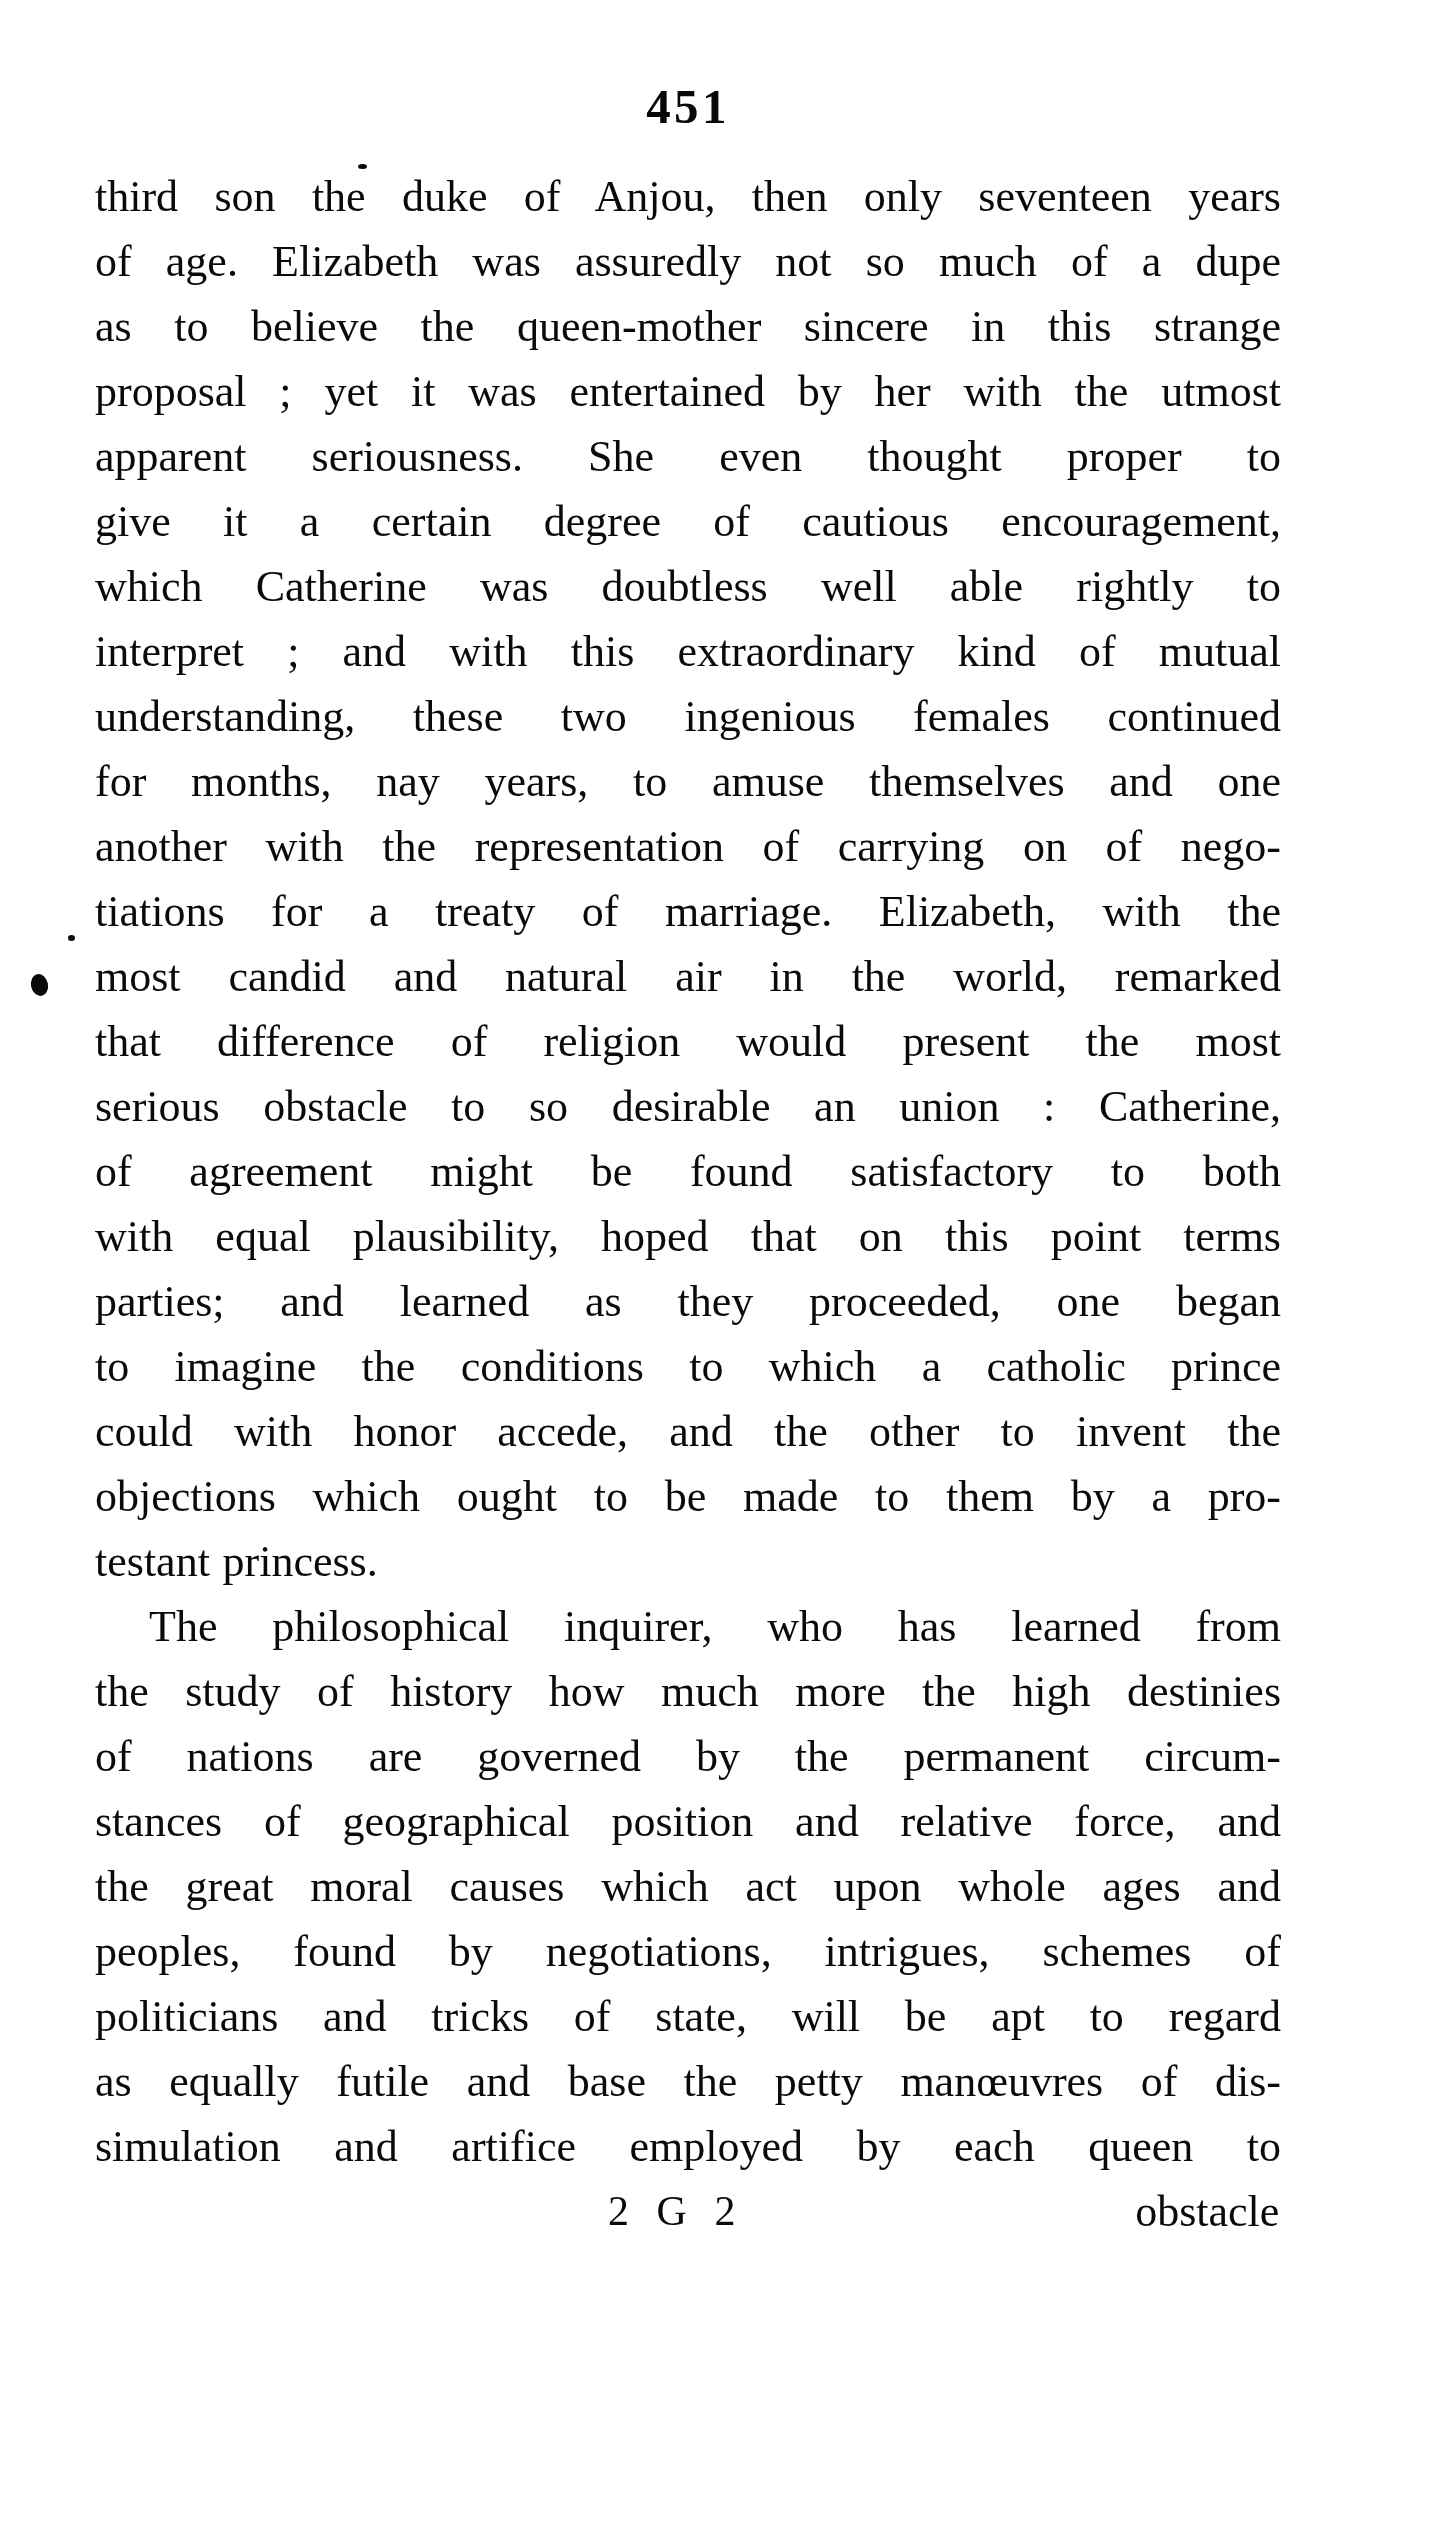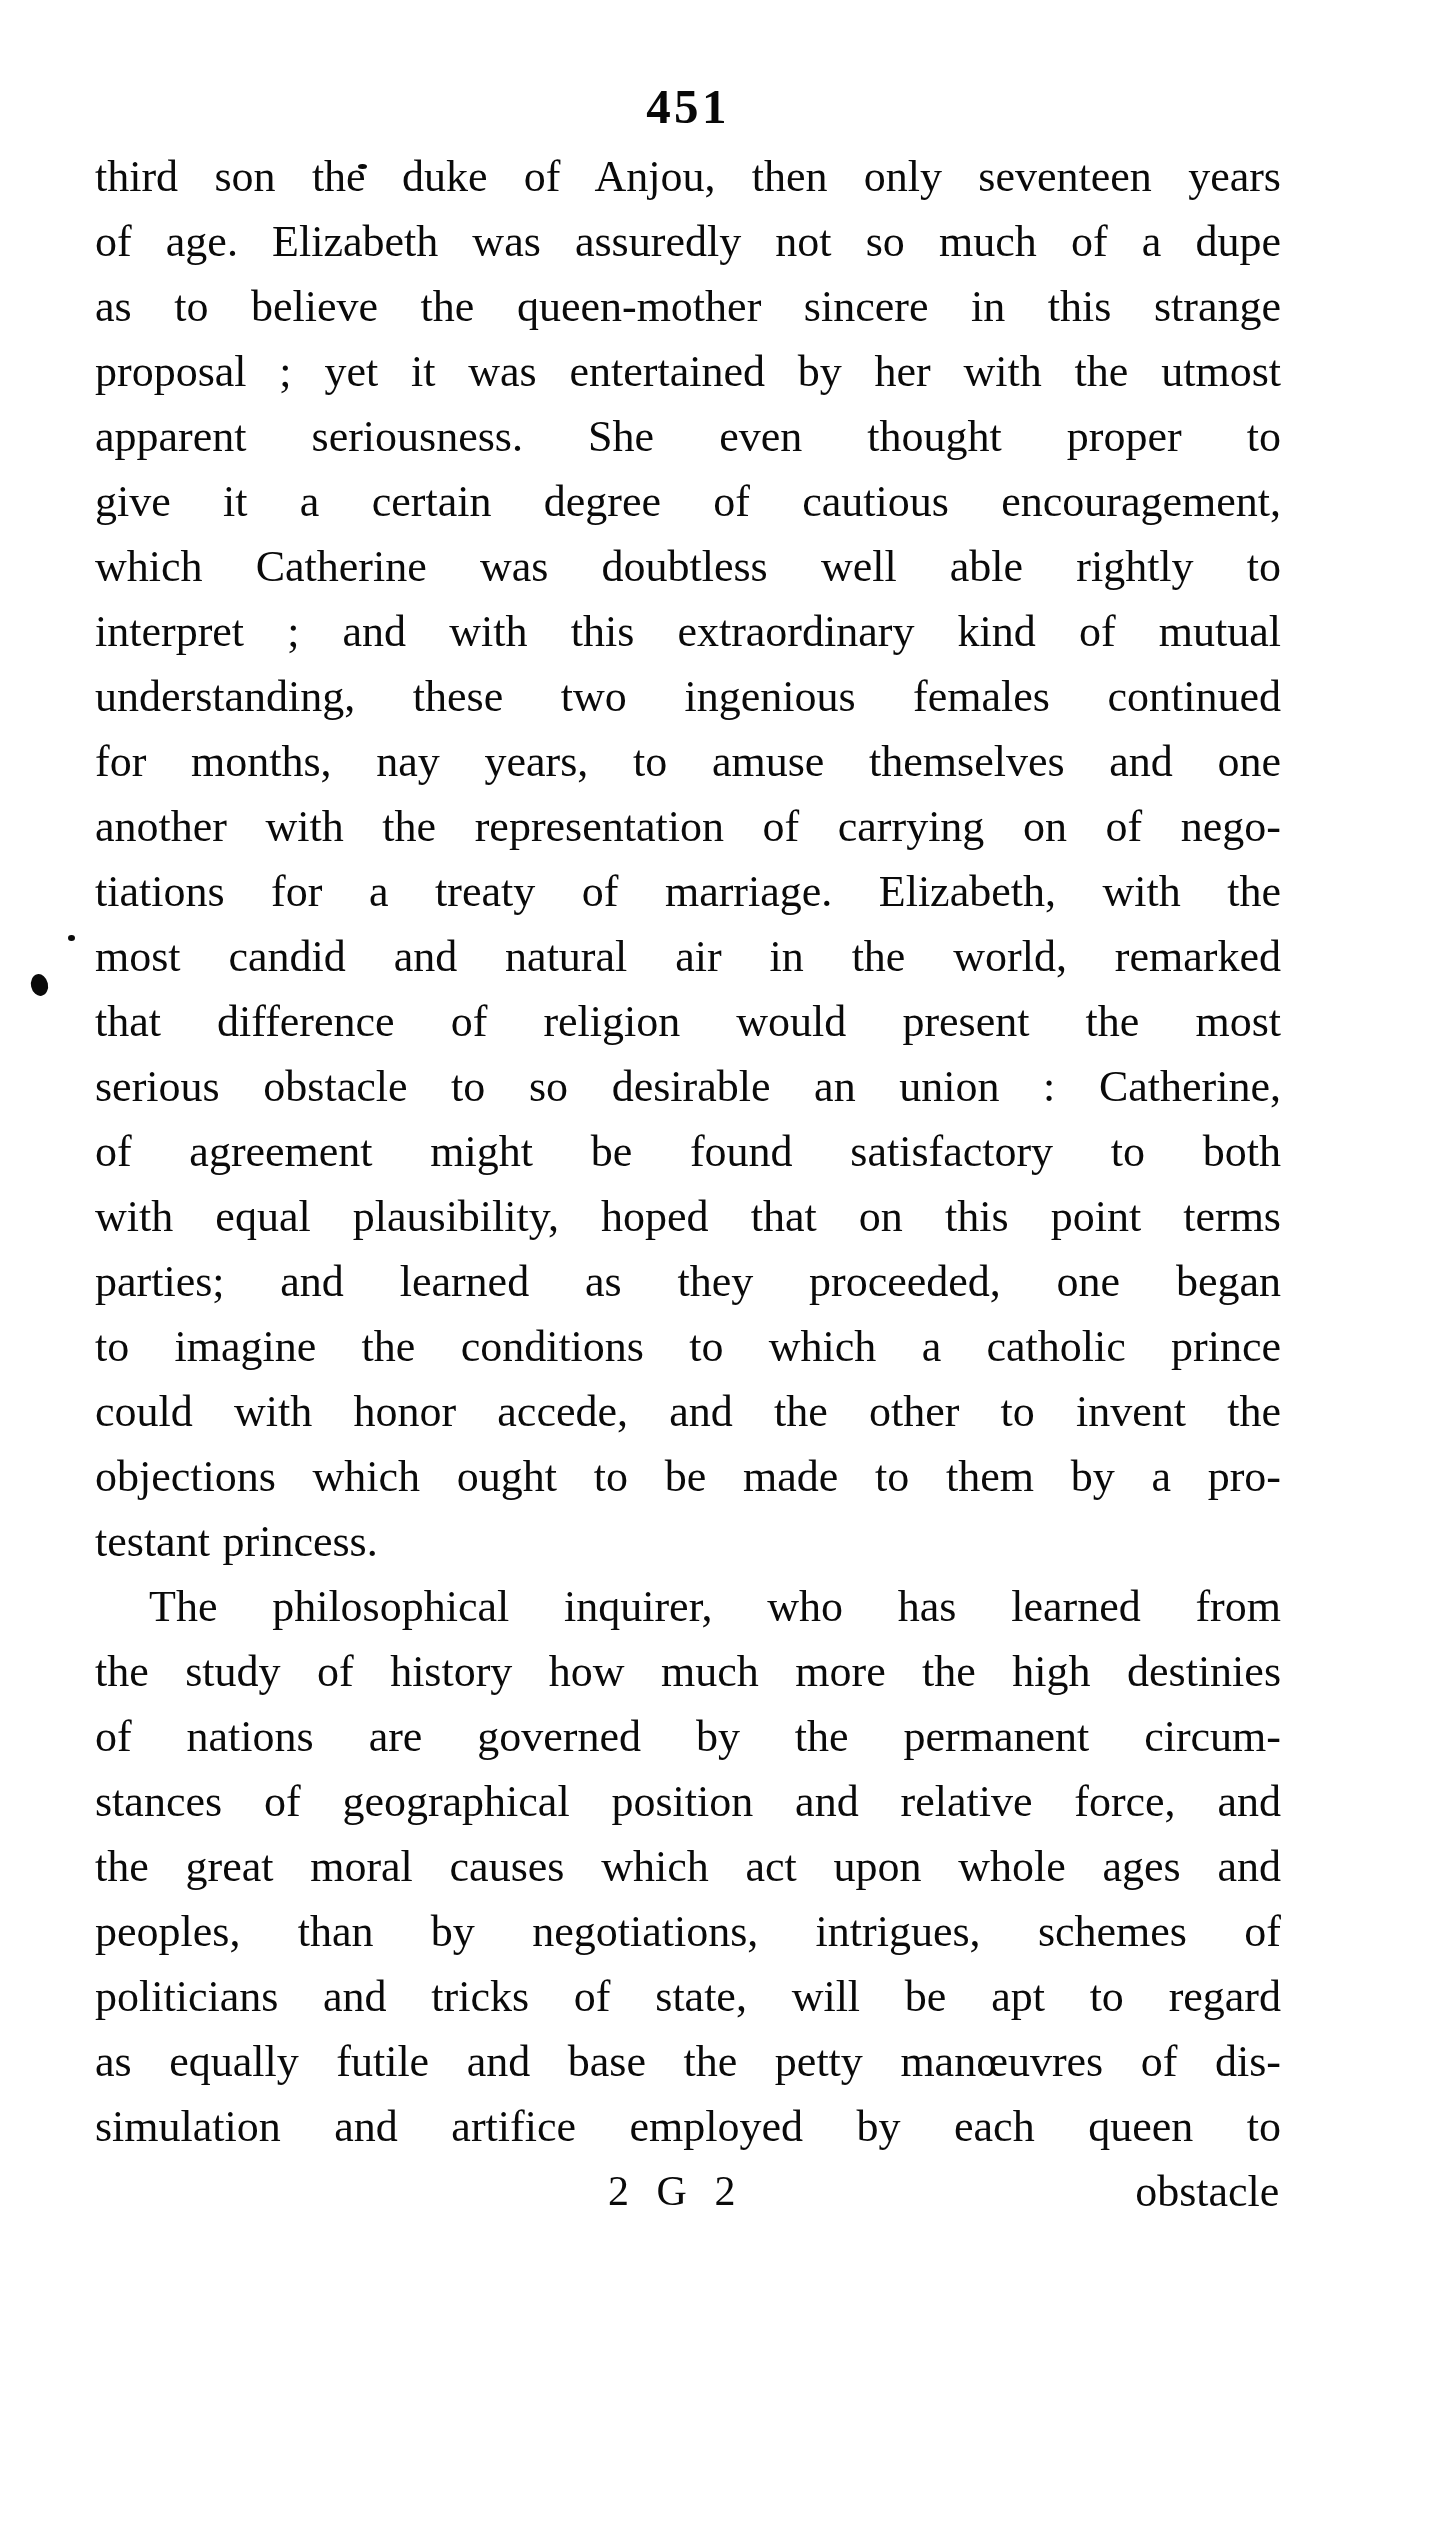--- a/index.html
+++ b/index.html
@@ -23,21 +23,21 @@
     width: 1186px;
     text-align: center;
     font-size: 49px;
     font-weight: bold;
     letter-spacing: 3.4px;
     color: #080808;
   }
   .text-block {
     position: absolute;
     left: 95px;
-    top: 144px;
+    top: 164px;
     width: 1186px;
     font-size: 44px;
     line-height: 65px;
     color: #0a0a0a;
   }
   .text-line {
     height: 65px;
     overflow: hidden;
     white-space: normal;
     word-spacing: 1.7px;
@@ -112,21 +112,21 @@
         <div class="text-line justified">parties; and learned as they proceeded, one began</div>
         <div class="text-line justified">to imagine the conditions to which a catholic prince</div>
         <div class="text-line justified">could with honor accede, and the other to invent the</div>
         <div class="text-line justified">objections which ought to be made to them by a pro-</div>
         <div class="text-line plain">testant princess.</div>
         <div class="text-line justified indent">The philosophical inquirer, who has learned from</div>
         <div class="text-line justified">the study of history how much more the high destinies</div>
         <div class="text-line justified">of nations are governed by the permanent circum-</div>
         <div class="text-line justified">stances of geographical position and relative force, and</div>
         <div class="text-line justified">the great moral causes which act upon whole ages and</div>
-        <div class="text-line justified">peoples, than by negotiations, intrigues, schemes of</div>
+        <div class="text-line justified">peoples, found by negotiations, intrigues, schemes of</div>
         <div class="text-line justified">politicians and tricks of state, will be apt to regard</div>
         <div class="text-line justified">as equally futile and base the petty manœuvres of dis-</div>
         <div class="text-line justified">simulation and artifice employed by each queen to</div>
       </div>
 
     <div class="signature-row">
       <span class="printer-signature">2 G 2</span>
       <span class="catchword">obstacle</span>
     </div>
   </div>

